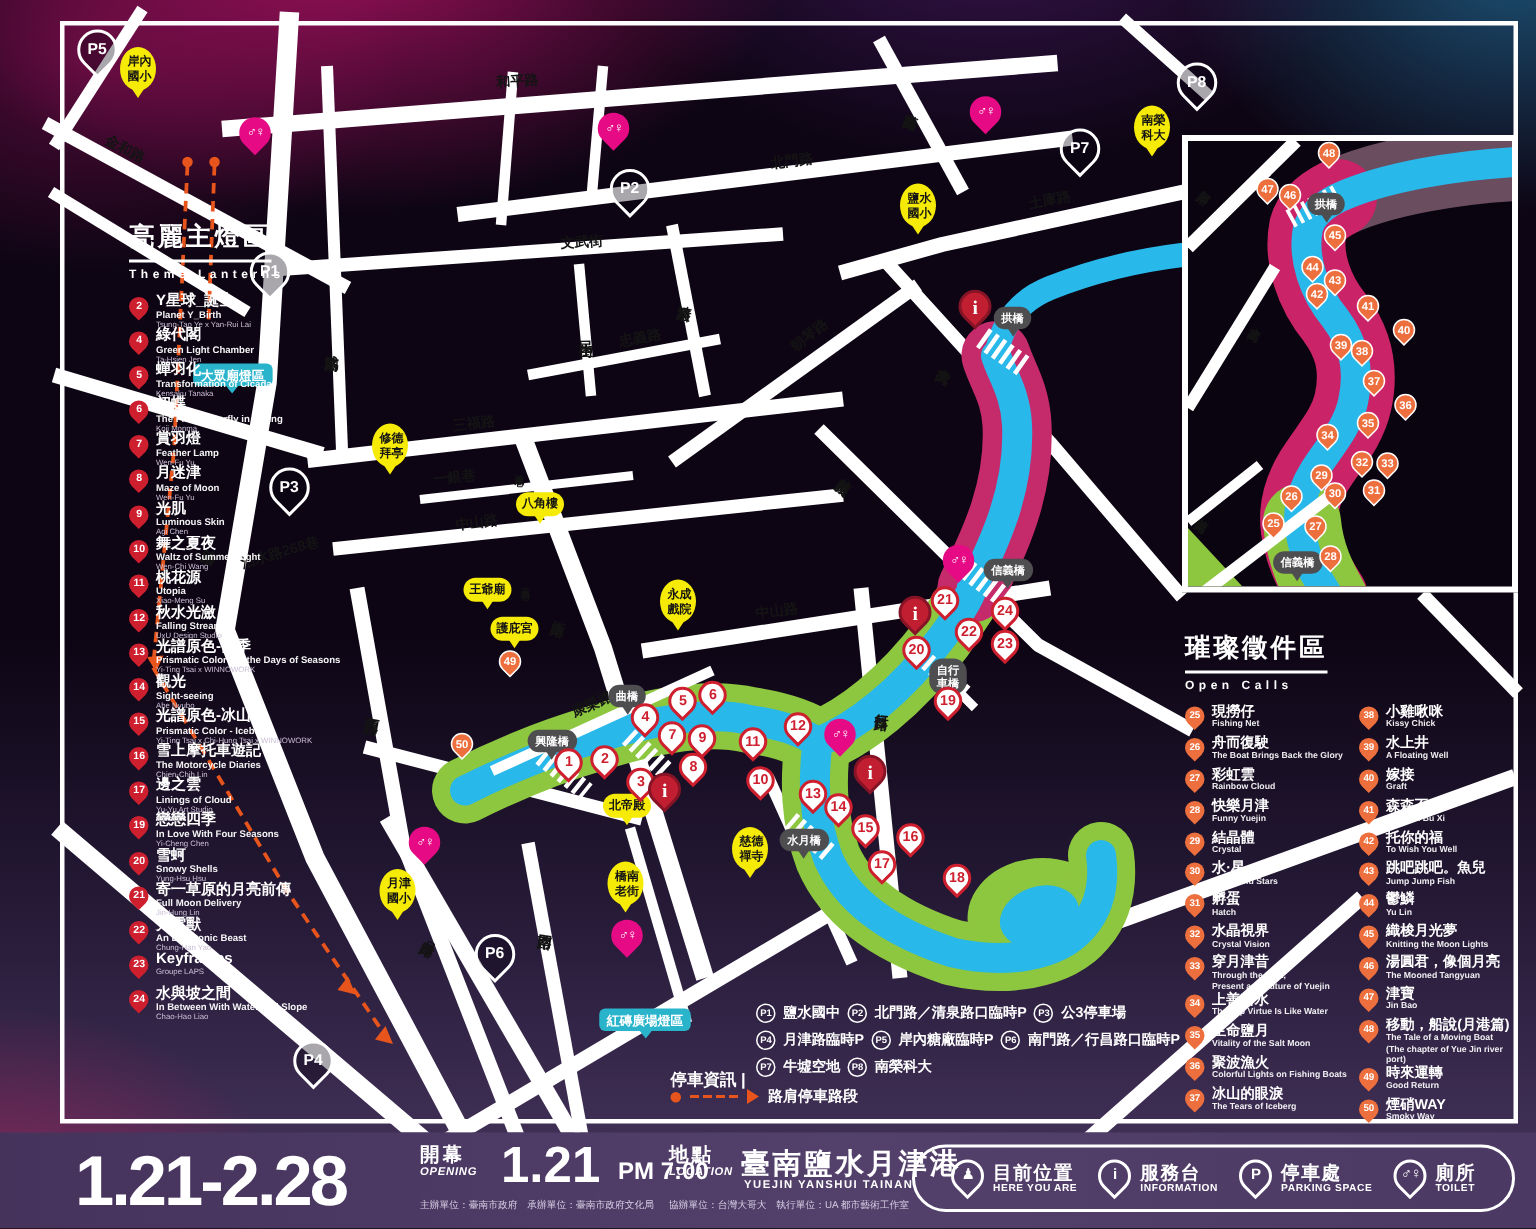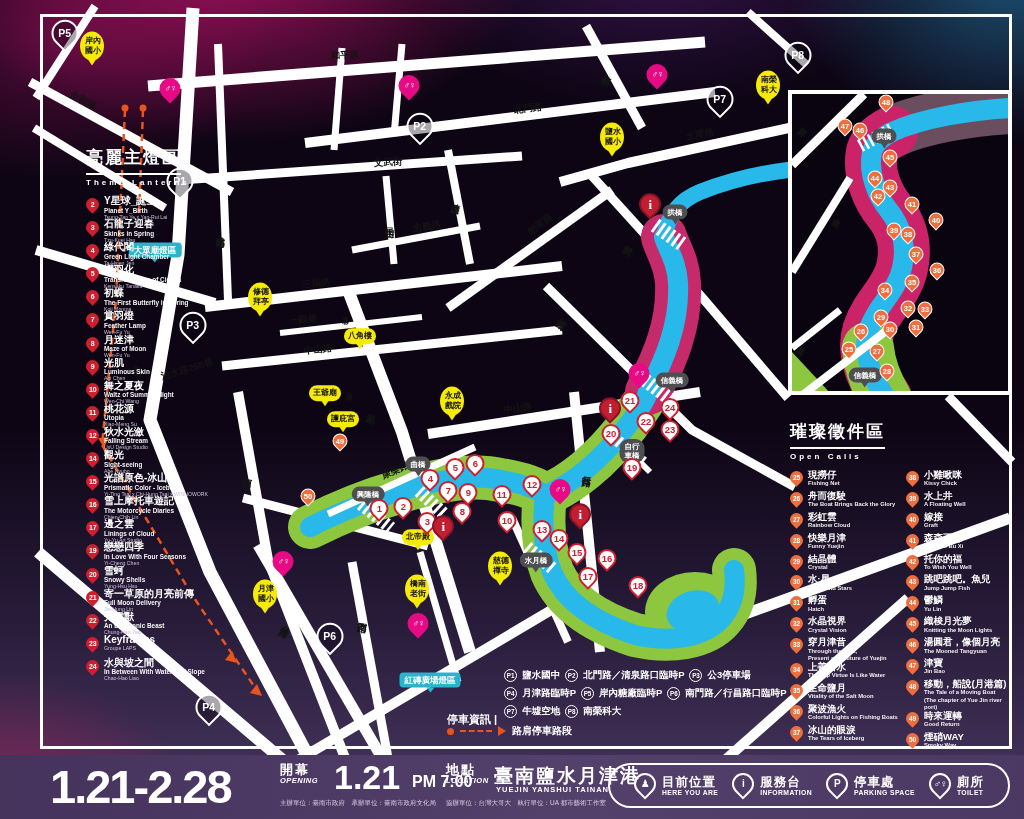--- a/index.html
+++ b/index.html
@@ -578,30 +578,20 @@
             <span>2</span>
           </div>
           <div class="tx">
             <div class="tzh">Y星球_誕生</div>
             <div class="ten">Planet Y_Birth</div>
             <div class="tby">Tsung-Tao Ye x Yan-Rui Lai</div>
           </div>
         </div>
         <div class="ti">
           <div class="tpin">
-            <span>3</span>
-          </div>
-          <div class="tx">
-            <div class="tzh">石龍子迎春</div>
-            <div class="ten">Skinks in Spring</div>
-            <div class="tby">Tzu-Kuei Hsu</div>
-          </div>
-        </div>
-        <div class="ti">
-          <div class="tpin">
             <span>4</span>
           </div>
           <div class="tx">
             <div class="tzh">綠代閣</div>
             <div class="ten">Green Light Chamber</div>
             <div class="tby">Ta-Hsien Jen</div>
           </div>
         </div>
         <div class="ti">
           <div class="tpin">
@@ -674,20 +664,30 @@
           </div>
         </div>
         <div class="ti">
           <div class="tpin">
             <span>12</span>
           </div>
           <div class="tx">
             <div class="tzh">秋水光瀲</div>
             <div class="ten">Falling Stream</div>
             <div class="tby">UxU Design Studio</div>
+          </div>
+        </div>
+        <div class="ti">
+          <div class="tpin">
+            <span>13</span>
+          </div>
+          <div class="tx">
+            <div class="tzh">光譜原色-四季</div>
+            <div class="ten">Prismatic Color - In the Days of Seasons</div>
+            <div class="tby">Yi-Ting Tsai x WINNOWORK</div>
           </div>
         </div>
         <div class="ti">
           <div class="tpin">
             <span>14</span>
           </div>
           <div class="tx">
             <div class="tzh">觀光</div>
             <div class="ten">Sight-seeing</div>
             <div class="tby">Abe Nyubo</div>

